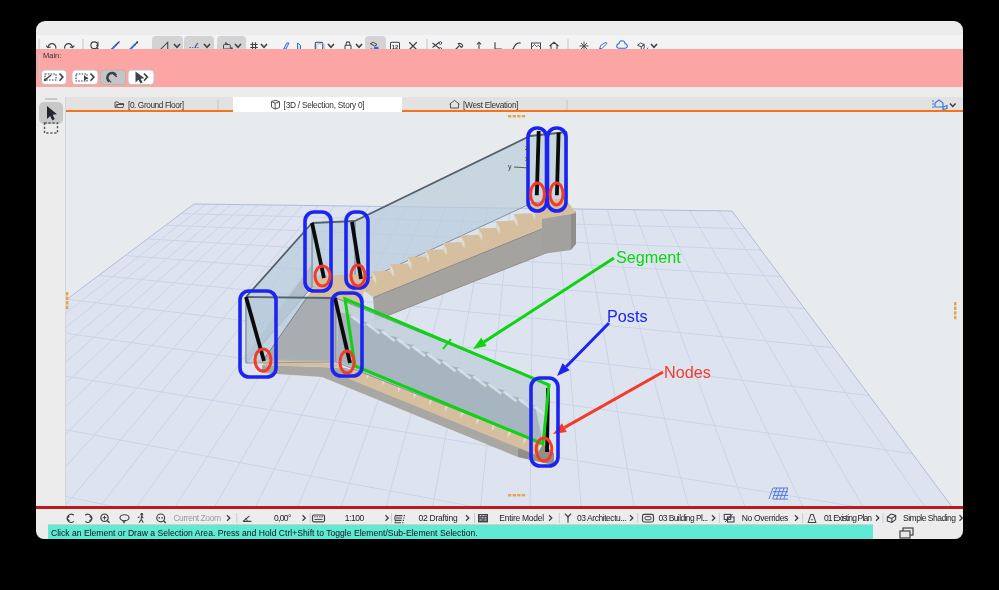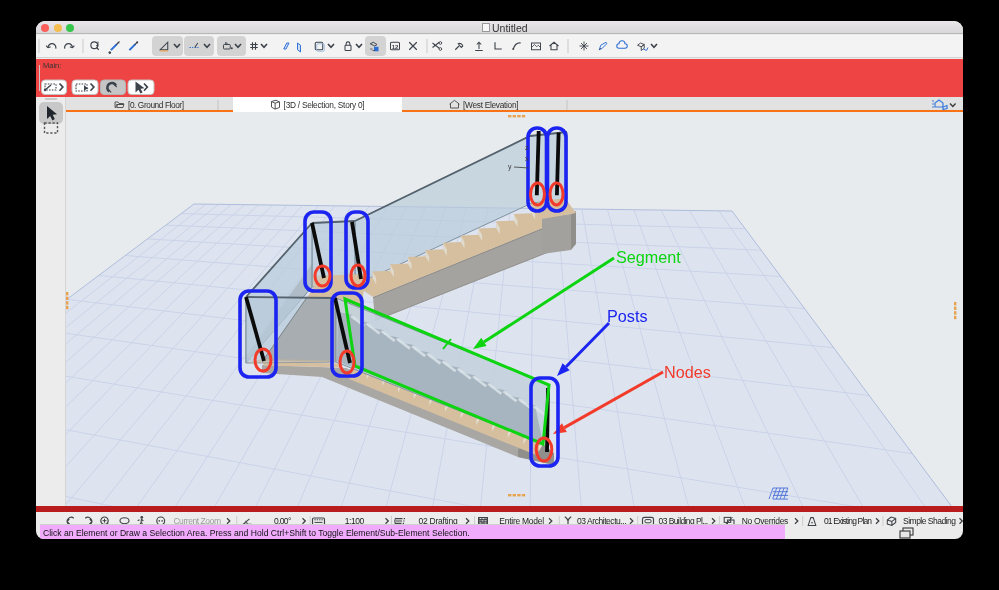--- a/index.html
+++ b/index.html
@@ -2,36 +2,29 @@
 <html><head><meta charset="utf-8"><style>
 html,body{margin:0;padding:0;background:#000;width:999px;height:590px;overflow:hidden}
 *{box-sizing:border-box}
 body{font-family:"Liberation Sans",sans-serif;-webkit-font-smoothing:antialiased}
 #win{position:absolute;left:36px;top:21px;width:927px;height:518px;border-radius:9px 9px 8px 8px;overflow:hidden;background:#ececec}
 #title{position:absolute;left:0;top:0;width:927px;height:13px;background:linear-gradient(#e9e7e9,#d9d7d9);border-bottom:1px solid #b8b6b8}
 .tl{position:absolute;top:3px;width:8px;height:8px;border-radius:50%}
 #title .t{position:absolute;top:1px;left:456px;font-size:10.5px;color:#333}
 #ticon{position:absolute;left:446px;top:2px;width:8px;height:9px;background:#f7f7f7;border:0.5px solid #999}
 #toolbar{position:absolute;left:0;top:14px;width:927px;height:23px;background:#f4f3f4;border-bottom:1px solid #d2d2d2}
-#mainrow{position:absolute;left:0;top:38px;width:927px;height:38px;background:#ef4444}
+#mainrow{position:absolute;left:0;top:28px;width:927px;height:38px;background:#fca5a5}
 #tabrow{position:absolute;left:30px;top:76px;width:897px;height:15px;background:#e3e2e3;border-bottom:2px solid #f97316}
 #toolbox{position:absolute;left:0;top:76px;width:30px;height:427px;background:#ececec;border-right:1px solid #d5d5d5}
 #vp{position:absolute;left:30px;top:91px;width:897px;height:394px;background:#a21caf;overflow:hidden}
-#botbar{position:absolute;left:0;top:485px;width:927px;height:18px;background:#ededed;border-top:6px solid #b91c1c}
-#prompt{position:absolute;left:4px;top:503px;width:745px;height:15px;background:#f0abfc;border-top:1px solid #cfcfcf;font-size:8.6px;color:#111;padding:2.5px 0 0 3px}
+#botbar{position:absolute;left:0;top:485px;width:927px;height:18px;background:#ededed;border-top:3px solid #b91c1c}
+#prompt{position:absolute;left:12px;top:503px;width:825px;height:15px;background:#5eead4;border-top:1px solid #cfcfcf;font-size:8.6px;color:#111;padding:2.5px 0 0 3px}
 #selbtn{position:absolute;left:3px;top:5px;width:24px;height:22px;border-radius:5px;background:#c9c8c9}
 </style></head><body>
 <div id="win">
-  <div id="title">
-    <div class="tl" style="left:5px;background:#f9615a"></div>
-    <div class="tl" style="left:17.5px;background:#f5bd4f"></div>
-    <div class="tl" style="left:30px;background:#35c64b"></div>
-    <div id="ticon"></div>
-    <div class="t">Untitled</div>
-  </div>
   <div id="toolbar">
       <svg width="927" height="22" viewBox="0 0 927 22" style="position:absolute;left:0;top:0">
         <line x1="3" y1="4" x2="3" y2="18" stroke="#c9c9c9" stroke-width="1"></line>
         <line x1="47" y1="4" x2="47" y2="18" stroke="#c9c9c9" stroke-width="1"></line>
         <line x1="391" y1="4" x2="391" y2="18" stroke="#c9c9c9" stroke-width="1"></line>
         <line x1="532" y1="4" x2="532" y2="18" stroke="#c9c9c9" stroke-width="1"></line>
         <rect x="116" y="1" width="31" height="20" rx="4" fill="#d4d3d4"></rect>
         <rect x="148" y="1" width="30" height="20" rx="4" fill="#d4d3d4"></rect>
         <rect x="181" y="1" width="29" height="20" rx="4" fill="#d4d3d4"></rect>
         <rect x="329" y="1" width="21" height="20" rx="4" fill="#d4d3d4"></rect>

